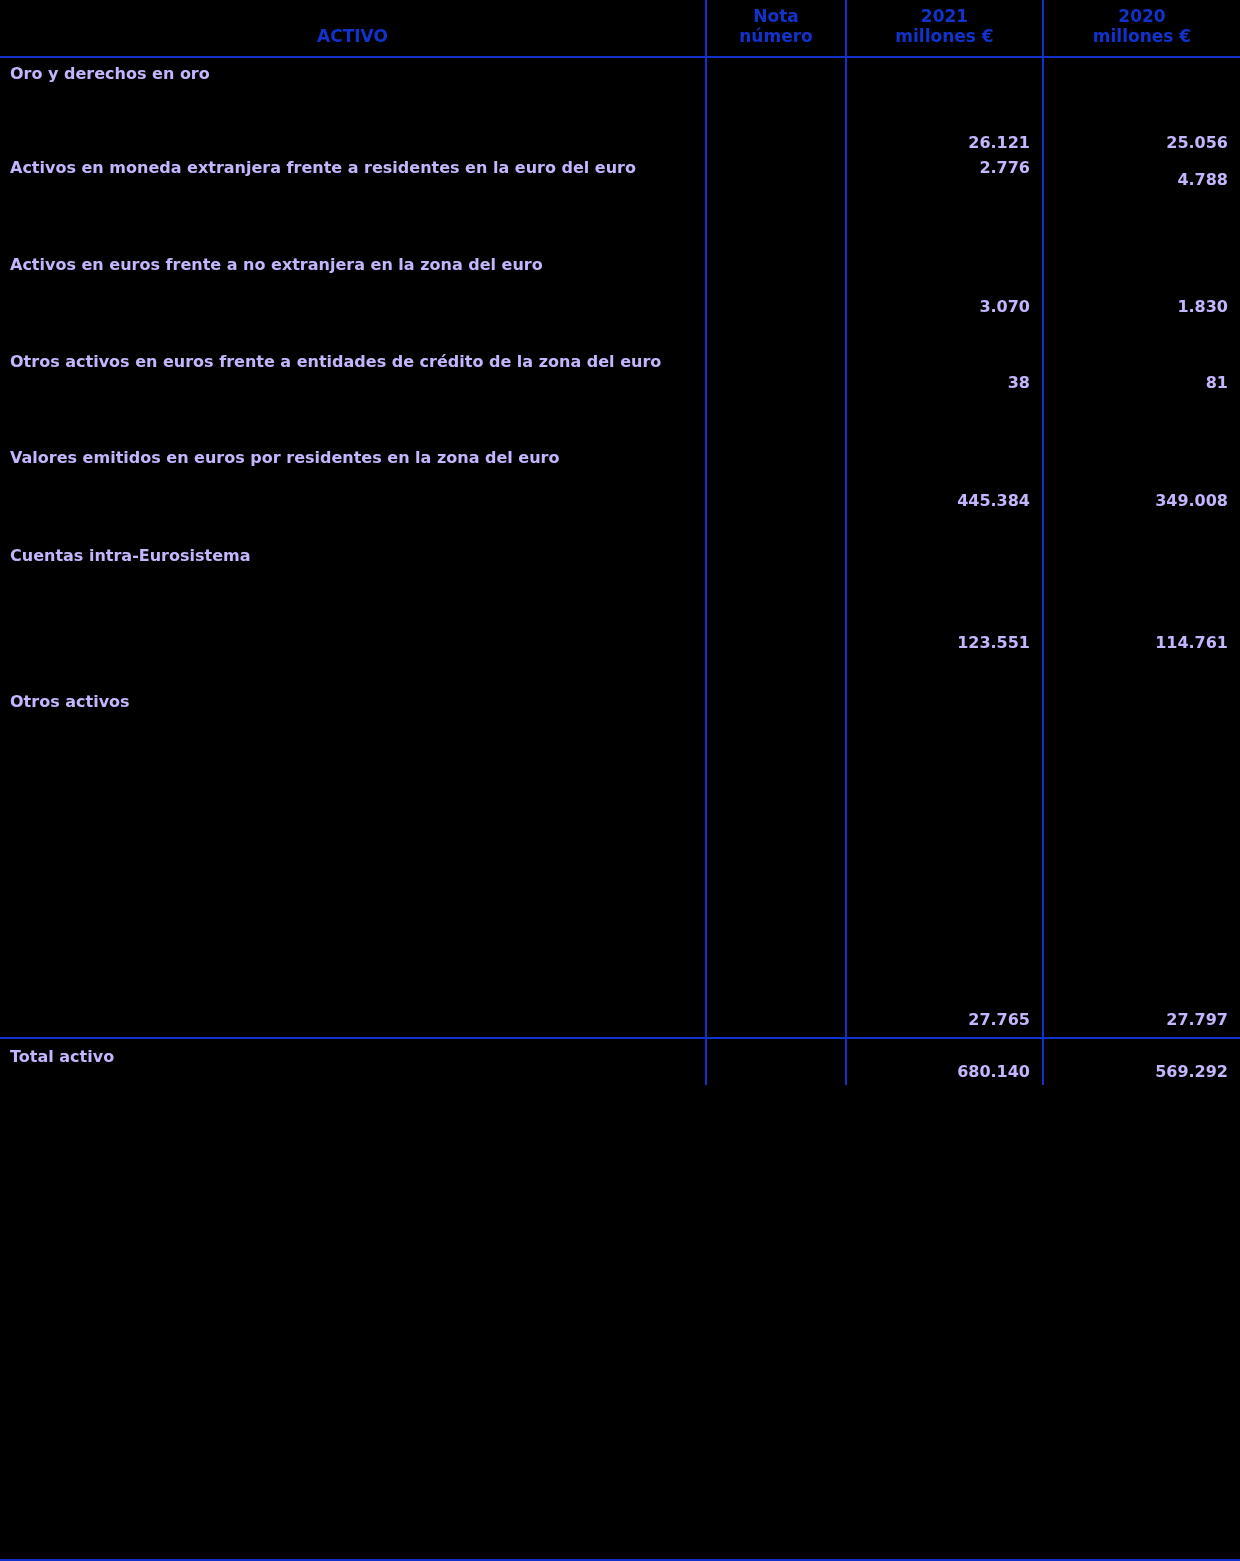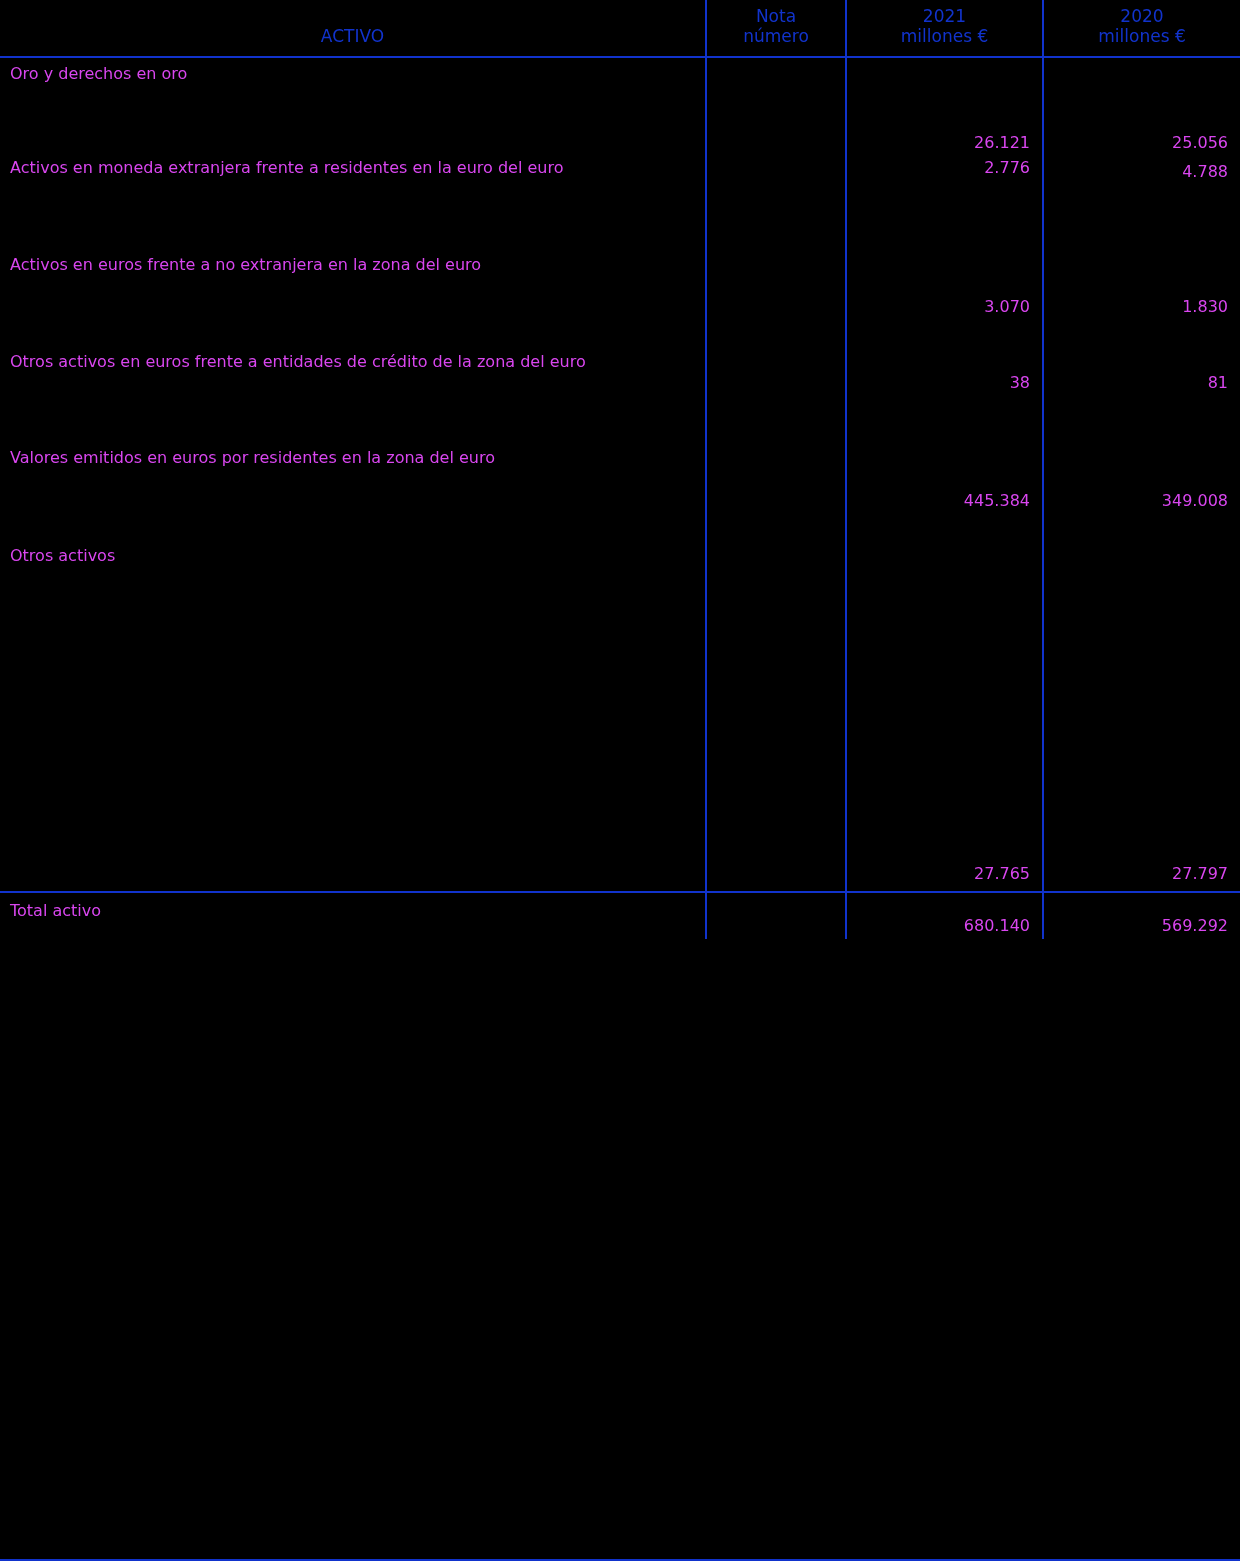--- a/index.html
+++ b/index.html
@@ -25,21 +25,21 @@
     border-collapse: collapse;
     table-layout: fixed;
   }
   table.balance col.c-label  { width: 706px; }
   table.balance col.c-note   { width: 140px; }
   table.balance col.c-y1     { width: 197px; }
   table.balance col.c-y2     { width: 197px; }
 
   thead th {
     color: #1133cc;
-    font-weight: normal;
+    font-weight: bold;
     font-size: 17px;
     padding: 0;
     vertical-align: bottom;
     border-bottom: 2px solid #1133cc;
   }
   th.h-label {
     text-align: center;
     padding: 6px 0 10px 0;
   }
   th.h-note, th.h-y1, th.h-y2 {
@@ -47,22 +47,22 @@
     padding: 6px 0 10px 0;
     border-left: 2px solid #1133cc;
   }
   th .hl1 { display: block; }
   th .hl2 { display: block; }
 
   tbody td {
     padding: 0;
     vertical-align: top;
     font-size: 16px;
-    font-weight: normal;
-    color: #d946ef;
+    font-weight: bold;
+    color: #c4b5fd;
   }
   td.label {
     padding: 6px 10px 6px 10px;
     line-height: 1.3;
   }
   td.note {
     border-left: 2px solid #1133cc;
     text-align: center;
   }
   td.num {
@@ -141,21 +141,21 @@
             <span class="val">25.056</span>
           </td>
       </tr>
       <tr style="height:97px">
         <td class="label">Activos en moneda extranjera frente a residentes en la euro del euro</td>
         <td class="note"></td>
         <td class="num">
             <span class="val" style="bottom:72px">2.776</span>
           </td>
         <td class="num">
-            <span class="val" style="bottom:68px">4.788</span>
+            <span class="val" style="bottom:60px">4.788</span>
           </td>
       </tr>
       <tr style="height:97px">
         <td class="label">Activos en euros frente a no extranjera en la zona del euro</td>
         <td class="note"></td>
         <td class="num">
             <span class="val" style="bottom:30px">3.070</span>
           </td>
         <td class="num">
             <span class="val" style="bottom:30px">1.830</span>
@@ -174,20 +174,30 @@
       <tr style="height:98px">
         <td class="label">Valores emitidos en euros por residentes en la zona del euro</td>
         <td class="note"></td>
         <td class="num">
             <span class="val" style="bottom:30px">445.384</span>
           </td>
         <td class="num">
             <span class="val" style="bottom:30px">349.008</span>
           </td>
       </tr>
+      <tr style="height:146px">
+        <td class="label">Cuentas intra-Eurosistema</td>
+        <td class="note"></td>
+        <td class="num">
+            <span class="val" style="bottom:34px">123.551</span>
+          </td>
+        <td class="num">
+            <span class="val" style="bottom:34px">114.761</span>
+          </td>
+      </tr>
       <tr style="height:352px">
         <td class="label">Otros activos</td>
         <td class="note"></td>
         <td class="num">
             <span class="val" style="bottom:8px">27.765</span>
           </td>
         <td class="num">
             <span class="val" style="bottom:8px">27.797</span>
           </td>
       </tr>

